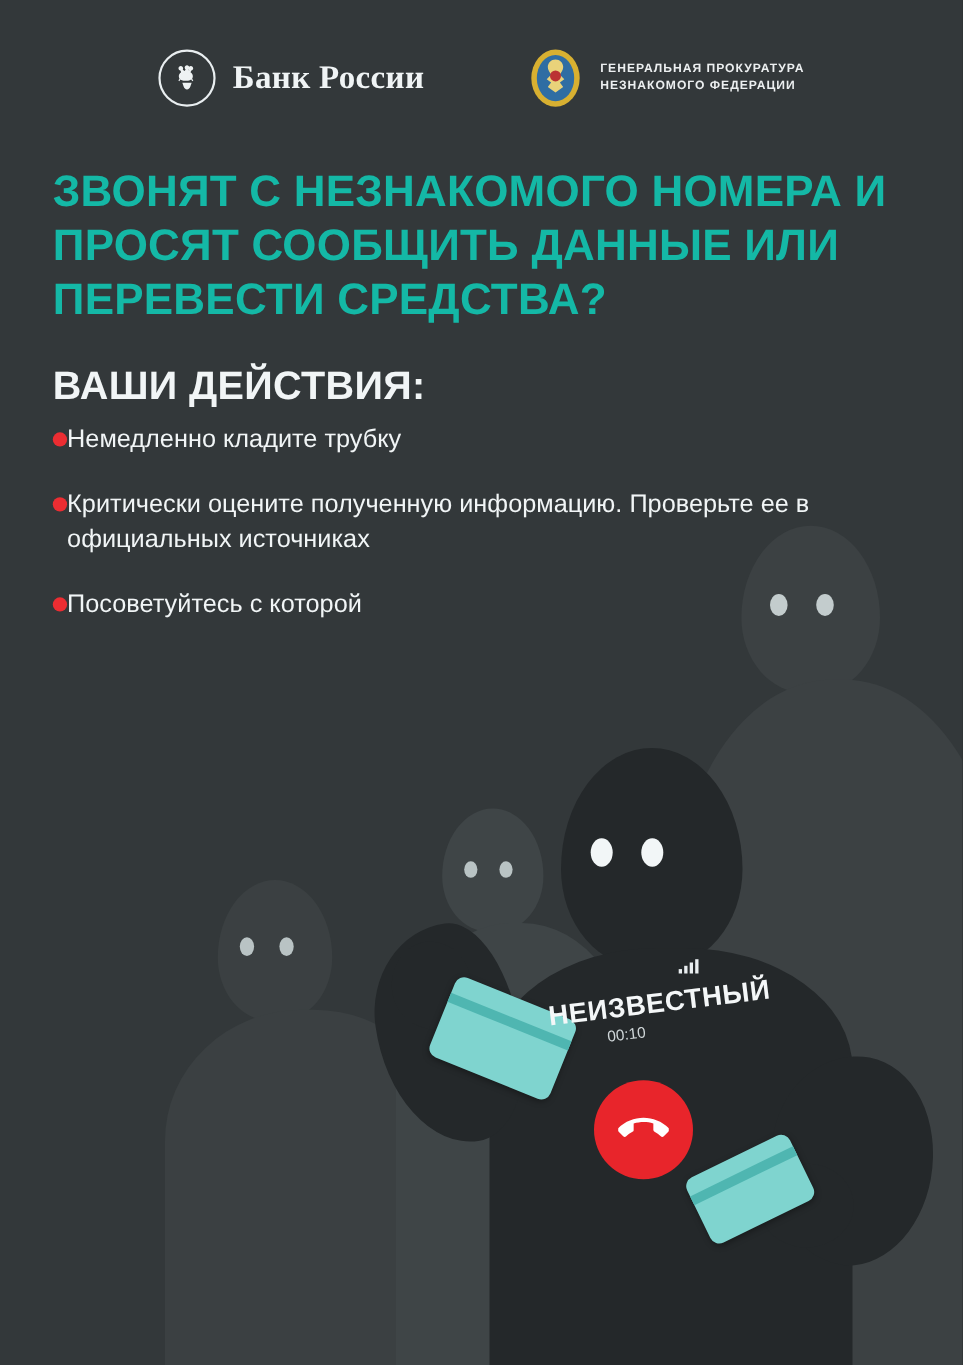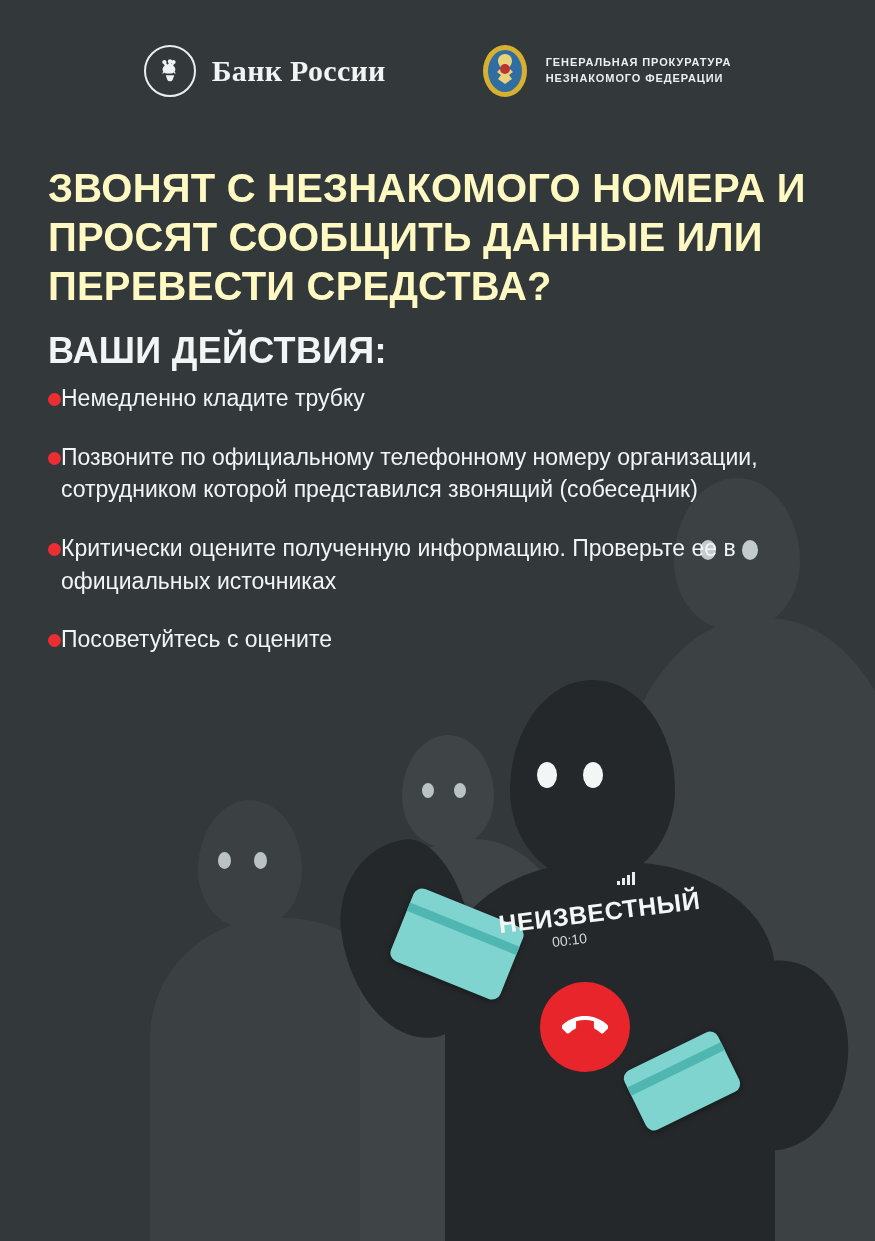--- a/index.html
+++ b/index.html
@@ -165,22 +165,22 @@
     font-family: "Liberation Serif", serif; }
   .logo-gp { display: flex; align-items: center; gap: 14px; }
   .logo-gp .emblem {
     width: 54px; height: 58px; display: flex; align-items: center; justify-content: center;
   }
   .logo-gp .lines { color: #eceff0; font-size: 11px; line-height: 1.45; letter-spacing: .9px; font-weight: 600; }
 
   
   .content { position: absolute; left: 0; top: 0; width: 100%; z-index: 6; }
   .headline {
-    position: absolute; left: 48px; top: 164px; width: 790px;
-    color: #fef9c3; font-size: 40px; font-weight: bold; line-height: 1.22;
+    position: absolute; left: 48px; top: 150px; width: 790px;
+    color: #14b8a6; font-size: 40px; font-weight: bold; line-height: 1.22;
     letter-spacing: .2px; text-transform: uppercase;
   }
   .subhead {
     position: absolute; left: 48px; top: 330px;
     color: #f1f5f6; font-size: 36px; font-weight: bold; letter-spacing: .3px;
   }
   .actions { position: absolute; left: 48px; top: 382px; width: 760px; }
   .action {
     display: flex; align-items: flex-start; margin-bottom: 26px;
   }
@@ -291,26 +291,22 @@
     <div class="headline">ЗВОНЯТ С НЕЗНАКОМОГО НОМЕРА И ПРОСЯТ СООБЩИТЬ ДАННЫЕ ИЛИ ПЕРЕВЕСТИ СРЕДСТВА?</div>
     <div class="subhead">ВАШИ ДЕЙСТВИЯ:</div>
 
     <div class="actions">
       <div class="action">
         <div class="dot"></div>
         <div class="txt">Немедленно кладите трубку</div>
       </div>
       <div class="action">
         <div class="dot"></div>
-        <div class="txt">Позвоните по официальному телефонному номеру организации, сотрудником которой представился звонящий (собеседник)</div>
+        <div class="txt">Критически оцените полученную информацию. Проверьте ее в официальных источниках</div>
       </div>
       <div class="action">
         <div class="dot"></div>
-        <div class="txt">Критически оцените полученную информацию. Проверьте ее в официальных источниках</div>
-      </div>
-      <div class="action">
-        <div class="dot"></div>
-        <div class="txt">Посоветуйтесь с оцените</div>
+        <div class="txt">Посоветуйтесь с которой</div>
       </div>
     </div>
   </div>
 
 </div>
 
 </body></html>

